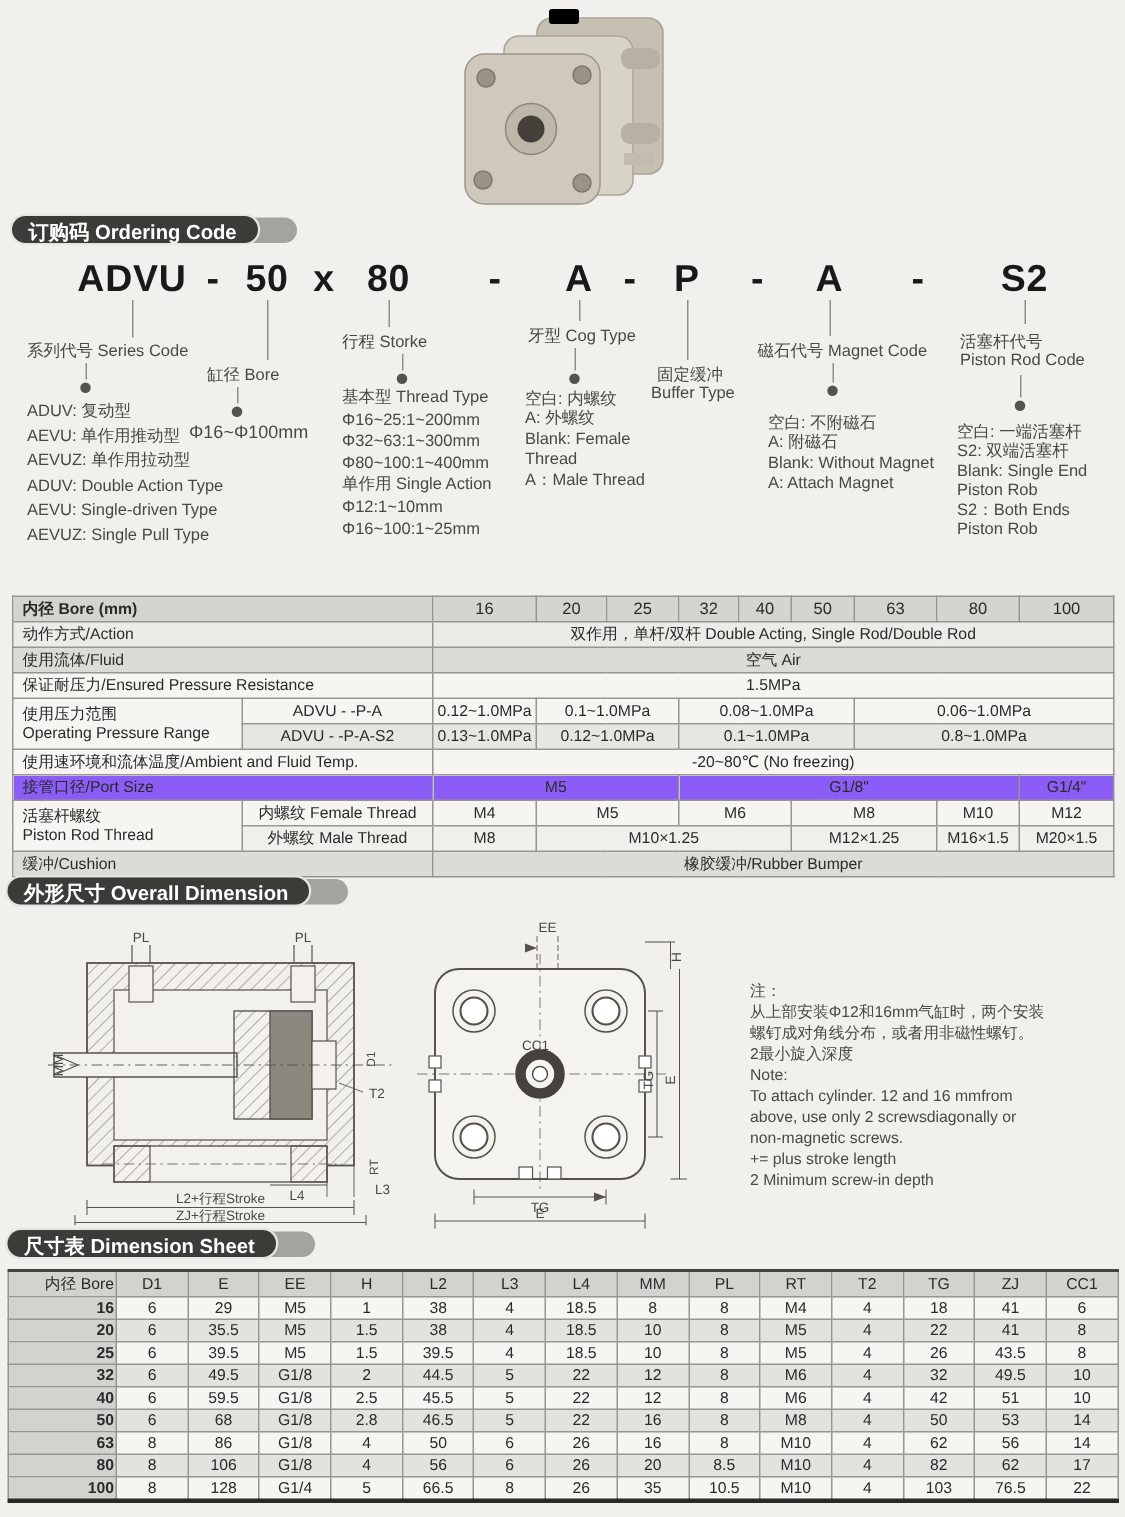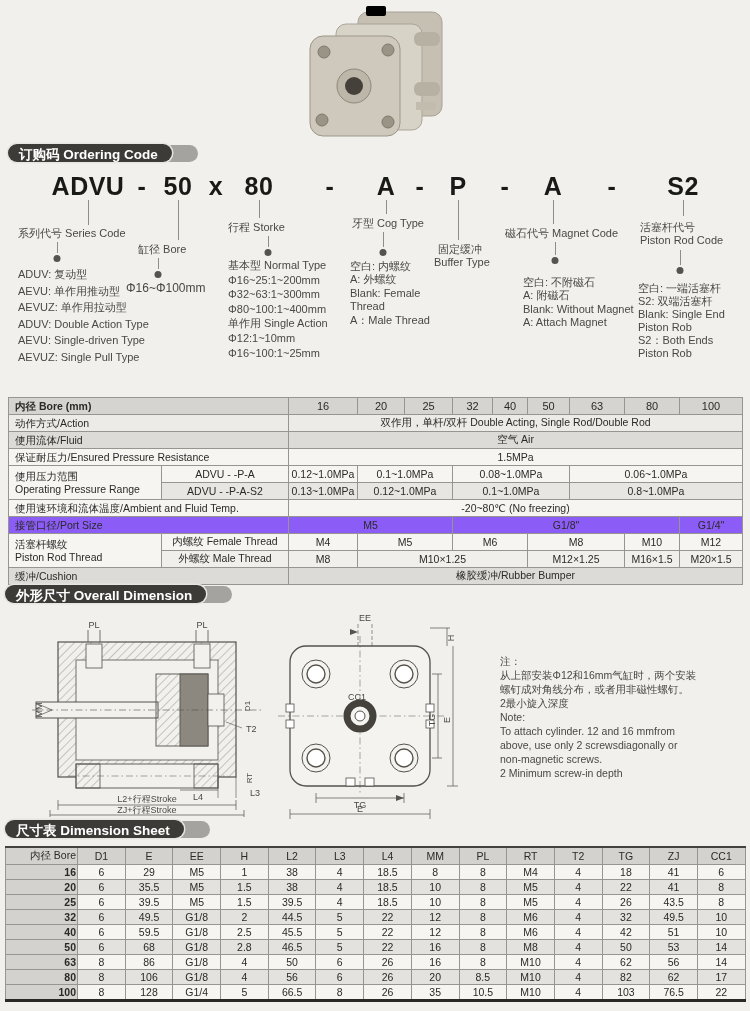--- a/index.html
+++ b/index.html
@@ -104,21 +104,21 @@
       <div>ADUV: Double Action Type</div>
       <div>AEVU: Single-driven Type</div>
       <div>AEVUZ: Single Pull Type</div>
     </div>
 
   <div class="ord-label" style="left:138px;top:242px">缸径 Bore</div>
   <div class="ord-label" style="left:126px;top:281px;font-size:12px">Φ16~Φ100mm</div>
 
   <div class="ord-label" style="left:228px;top:220px">行程 Storke</div>
   <div class="ord-list" style="left:228px;top:258px;line-height:14.6px">
-      <div>基本型 Normal Type</div>
+      <div>基本型 Thread Type</div>
       <div>Φ16~25:1~200mm</div>
       <div>Φ32~63:1~300mm</div>
       <div>Φ80~100:1~400mm</div>
       <div>单作用 Single Action</div>
       <div>Φ12:1~10mm</div>
       <div>Φ16~100:1~25mm</div>
     </div>
 
   <div class="ord-label" style="left:352px;top:216px">牙型 Cog Type</div>
   <div class="ord-list" style="left:350px;top:260px;line-height:13.4px">
@@ -126,21 +126,21 @@
       <div>A: 外螺纹</div>
       <div>Blank: Female</div>
       <div>Thread</div>
       <div>A：Male Thread</div>
     </div>
 
   <div class="ord-label" style="left:438px;top:242px">固定缓冲</div>
   <div class="ord-label" style="left:434px;top:256px">Buffer Type</div>
 
   <div class="ord-label" style="left:505px;top:226px">磁石代号 Magnet Code</div>
-  <div class="ord-list" style="left:523px;top:276px;line-height:13.4px">
+  <div class="ord-list" style="left:512px;top:276px;line-height:13.4px">
       <div>空白: 不附磁石</div>
       <div>A: 附磁石</div>
       <div>Blank: Without Magnet</div>
       <div>A: Attach Magnet</div>
     </div>
 
   <div class="ord-label" style="left:640px;top:220px">活塞杆代号</div>
   <div class="ord-label" style="left:640px;top:234px">Piston Rod Code</div>
   <div class="ord-list" style="left:638px;top:282px;line-height:13px">
       <div>空白: 一端活塞杆</div>
@@ -336,20 +336,21 @@
 
   <div class="notes">
       <div>注：</div>
       <div>从上部安装Φ12和16mm气缸时，两个安装</div>
       <div>螺钉成对角线分布，或者用非磁性螺钉。</div>
       <div>2最小旋入深度</div>
       <div>Note:</div>
       <div>To attach cylinder. 12 and 16 mmfrom</div>
       <div>above, use only 2 screwsdiagonally or</div>
       <div>non-magnetic screws.</div>
+      <div>+= plus stroke length</div>
       <div>2 Minimum screw-in depth</div>
     </div>
 
   <table id="sheet-table">
     <colgroup id="sheet-cols">
         <col style="width: 72px;">
         <col style="width: 47.7px;">
         <col style="width: 47.7px;">
         <col style="width: 47.7px;">
         <col style="width: 47.7px;">

